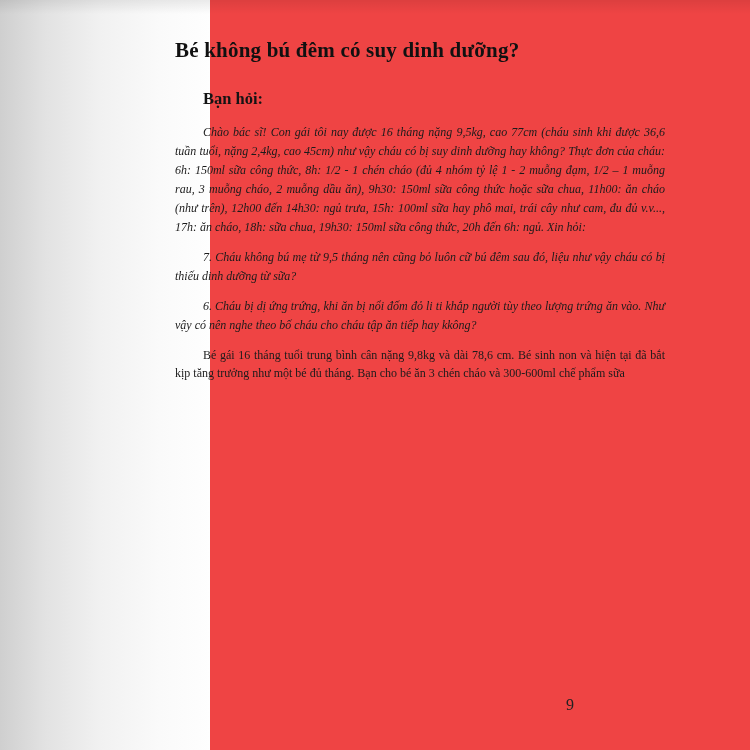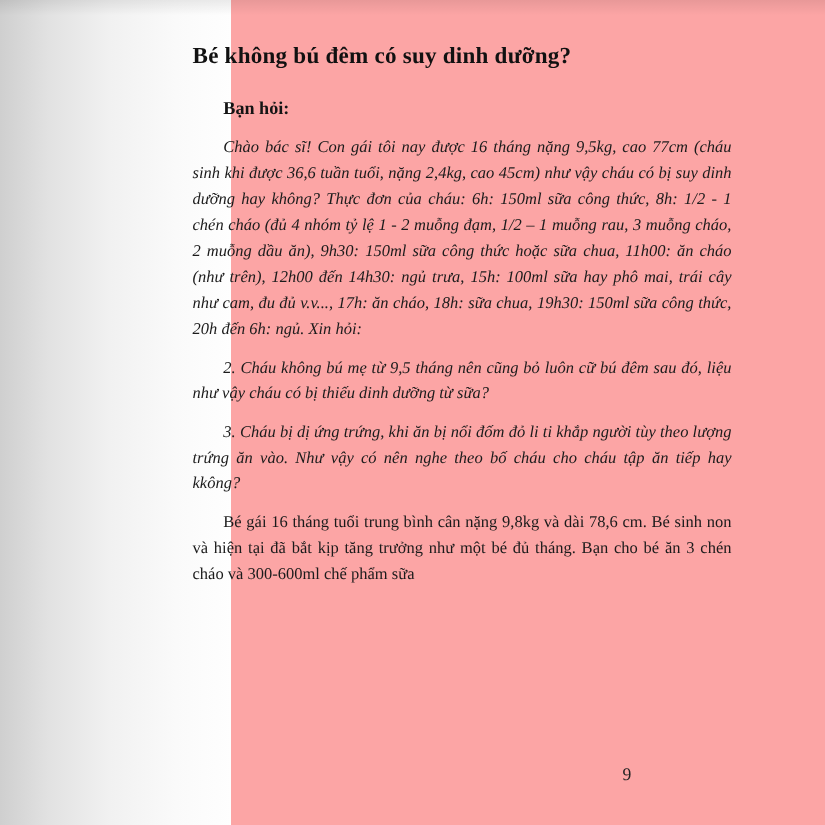--- a/index.html
+++ b/index.html
@@ -9,21 +9,21 @@
     height: 750px;
     overflow: hidden;
     background: #ffffff;
     font-family: "Liberation Serif", "DejaVu Serif", serif;
   }
 
   .scan-page {
     position: relative;
     width: 750px;
     height: 750px;
-    background: #fca5a5;
+    background: #ef4444;
   }
 
   
   .page-shadow-left {
     position: absolute;
     left: 0; top: 0;
     width: 210px; height: 750px;
     background: linear-gradient(to right,
       #cfcfcf 0px,
       #e2e2e2 45px,
@@ -60,21 +60,21 @@
 
   .section-heading {
     font-size: 16.5px;
     font-weight: bold;
     font-style: normal;
     color: #141414;
     margin: 15px 0 14px 28px;
   }
 
   p.para {
-    font-size: 15px;
+    font-size: 12px;
     line-height: 1.58;
     text-align: justify;
     text-indent: 28px;
     margin-bottom: 11px;
     color: #1b1b1b;
   }
 
   p.question {
     font-style: italic;
   }
@@ -101,23 +101,23 @@
 
   <div class="content">
 
     <h1 class="title">Bé không bú đêm có suy dinh dưỡng?</h1>
 
     <h2 class="section-heading">Bạn hỏi:</h2>
 
     <p class="para question">Chào bác sĩ! Con gái tôi nay được 16 tháng nặng 9,5kg, cao 77cm (cháu sinh khi được 36,6 tuần tuổi, nặng 2,4kg, cao 45cm) như vậy cháu có bị suy dinh dưỡng hay không? Thực đơn của cháu: 6h: 150ml sữa công thức, 8h: 1/2 - 1 chén cháo (đủ 4 nhóm tỷ lệ 1 - 2 muỗng đạm, 1/2 – 1 muỗng rau, 3 muỗng cháo, 2 muỗng dầu ăn), 9h30: 150ml sữa công thức hoặc sữa chua, 11h00: ăn cháo (như trên), 12h00 đến 14h30: ngủ trưa, 15h: 100ml sữa hay phô mai, trái cây như cam, đu đủ v.v..., 17h: ăn cháo, 18h: sữa chua, 19h30: 150ml sữa công thức, 20h đến 6h: ngủ. Xin hỏi:</p>
 
 
-    <p class="para question">2. Cháu không bú mẹ từ 9,5 tháng nên cũng bỏ luôn cữ bú đêm sau đó, liệu như vậy cháu có bị thiếu dinh dưỡng từ sữa?</p>
+    <p class="para question">7. Cháu không bú mẹ từ 9,5 tháng nên cũng bỏ luôn cữ bú đêm sau đó, liệu như vậy cháu có bị thiếu dinh dưỡng từ sữa?</p>
 
-    <p class="para question">3. Cháu bị dị ứng trứng, khi ăn bị nổi đốm đỏ li ti khắp người tùy theo lượng trứng ăn vào. Như vậy có nên nghe theo bố cháu cho cháu tập ăn tiếp hay kkông?</p>
+    <p class="para question">6. Cháu bị dị ứng trứng, khi ăn bị nổi đốm đỏ li ti khắp người tùy theo lượng trứng ăn vào. Như vậy có nên nghe theo bố cháu cho cháu tập ăn tiếp hay kkông?</p>
 
 
 
     <p class="para answer">Bé gái 16 tháng tuổi trung bình cân nặng 9,8kg và dài 78,6 cm. Bé sinh non và hiện tại đã bắt kịp tăng trưởng như một bé đủ tháng. Bạn cho bé ăn 3 chén cháo và 300-600ml chế phẩm sữa</p>
 
   </div>
 
   <div class="page-number">9</div>
 </div>
 

